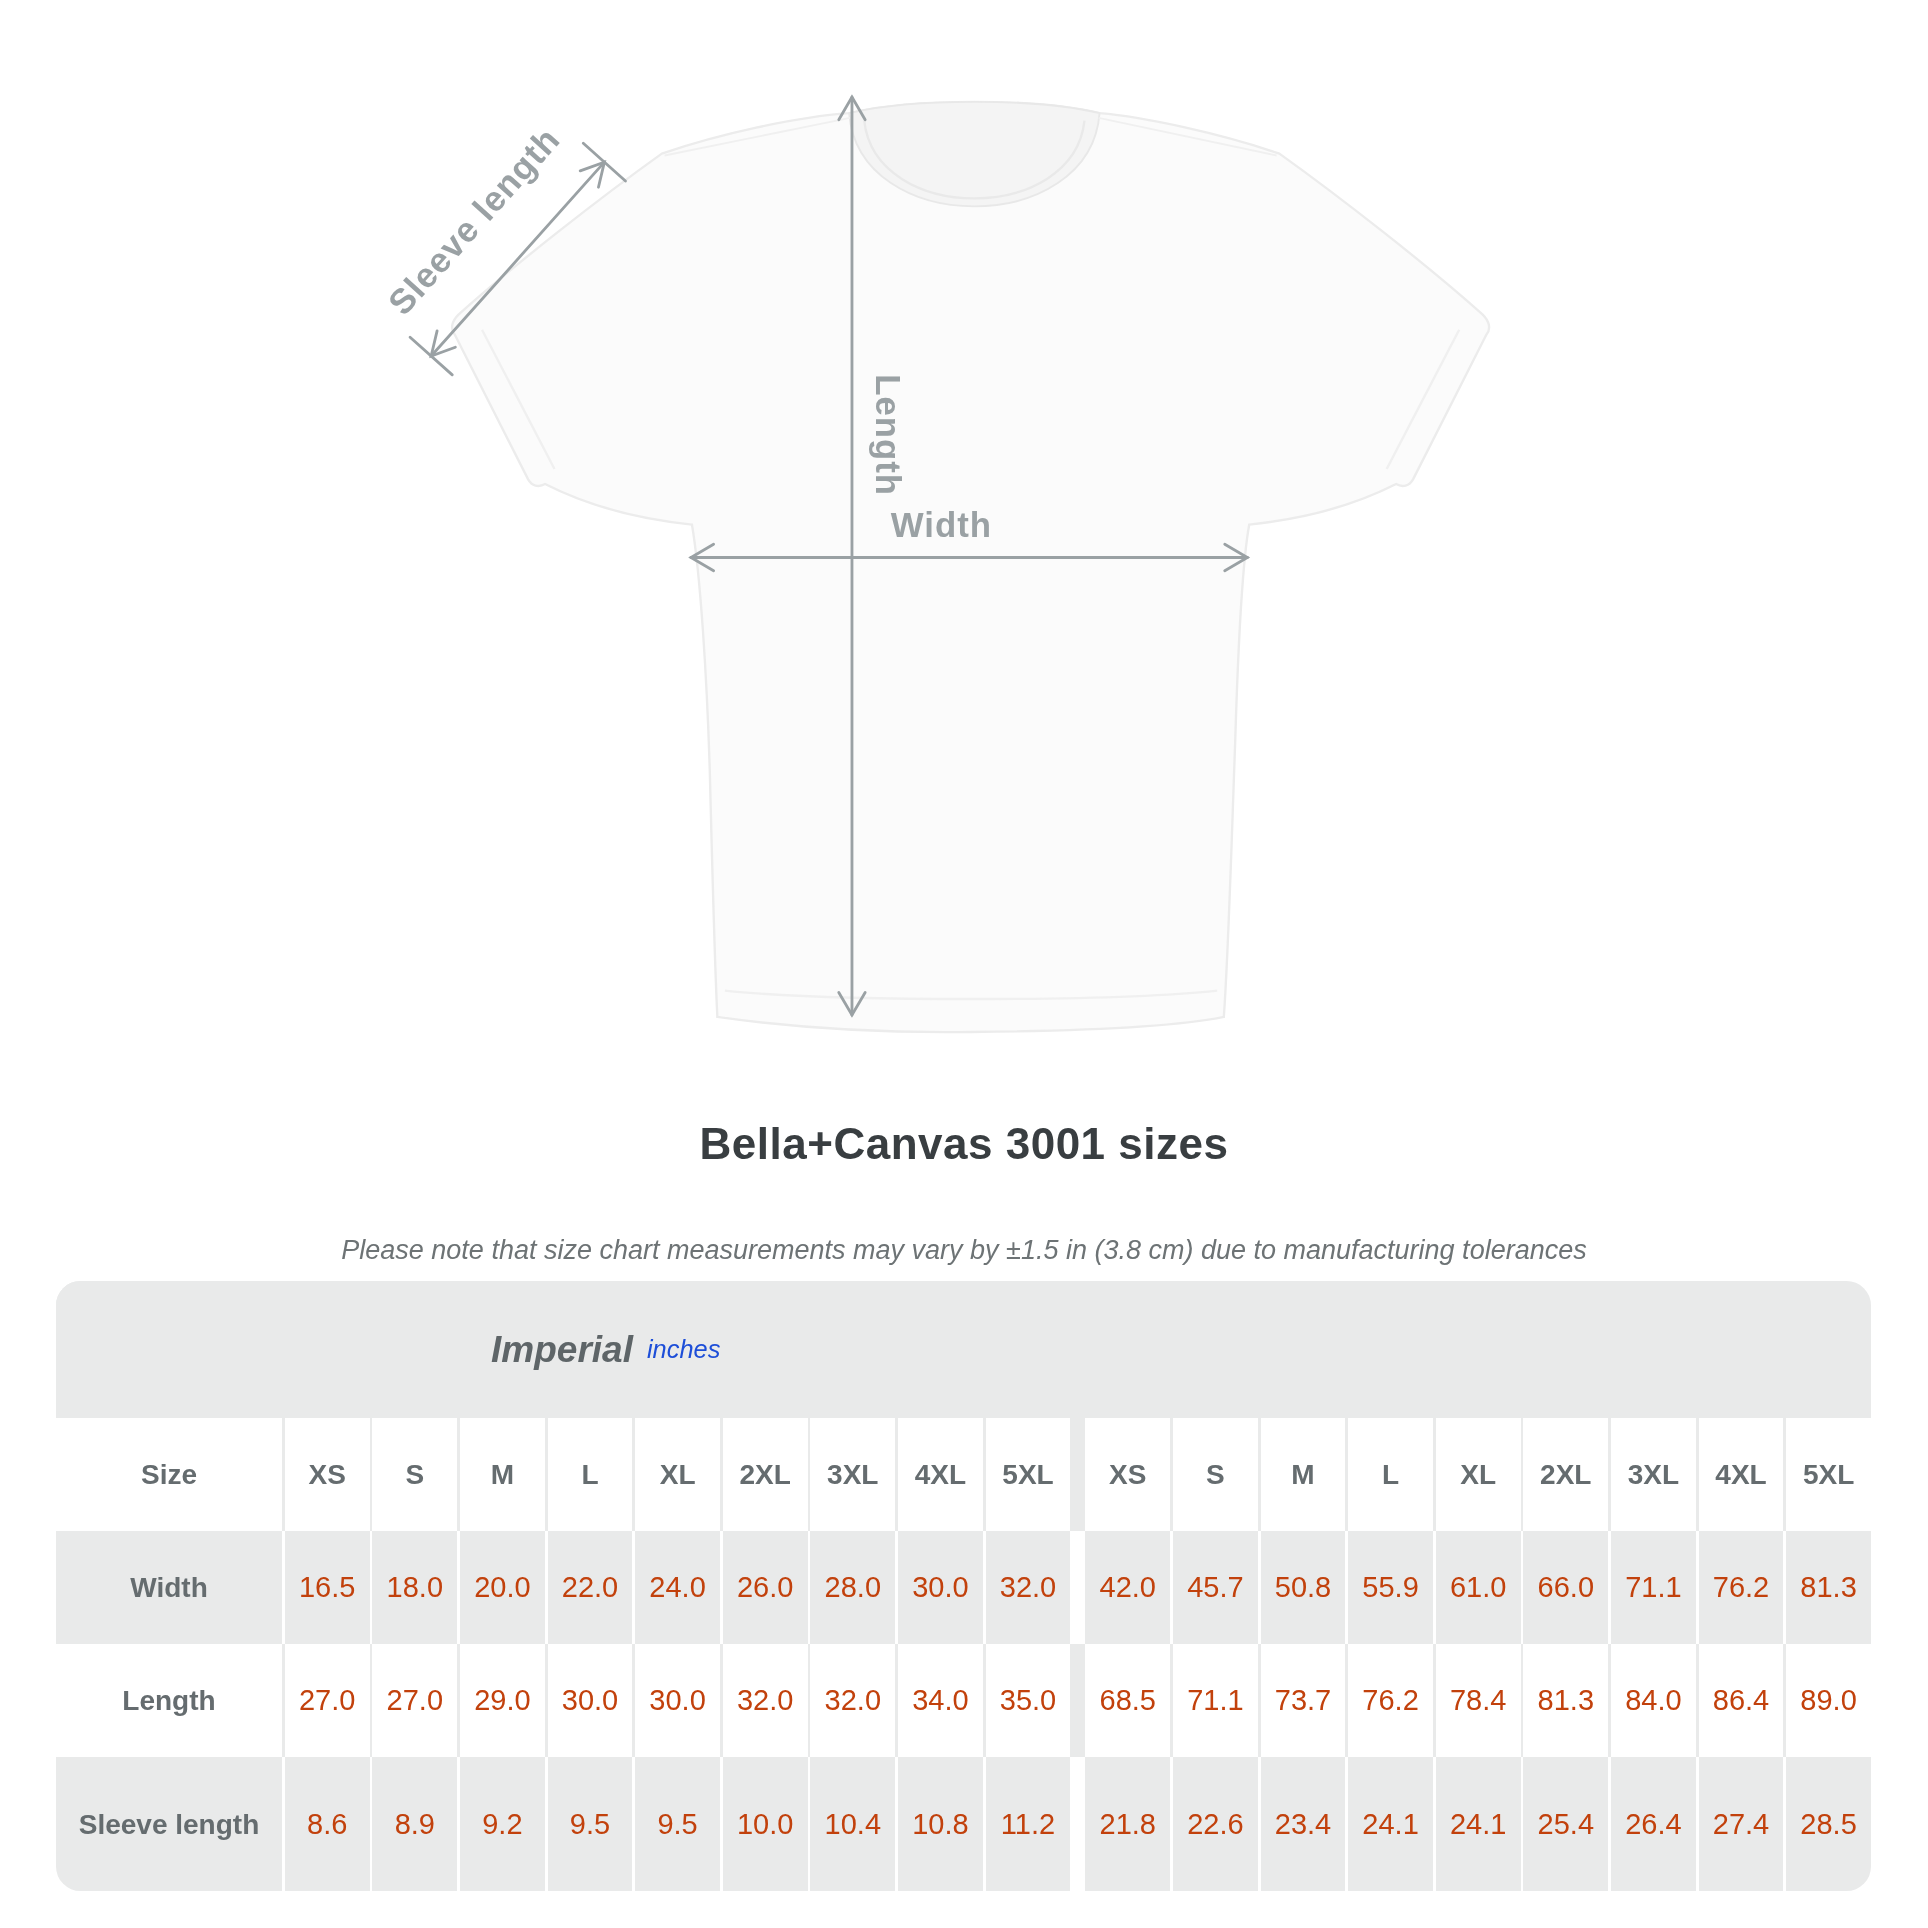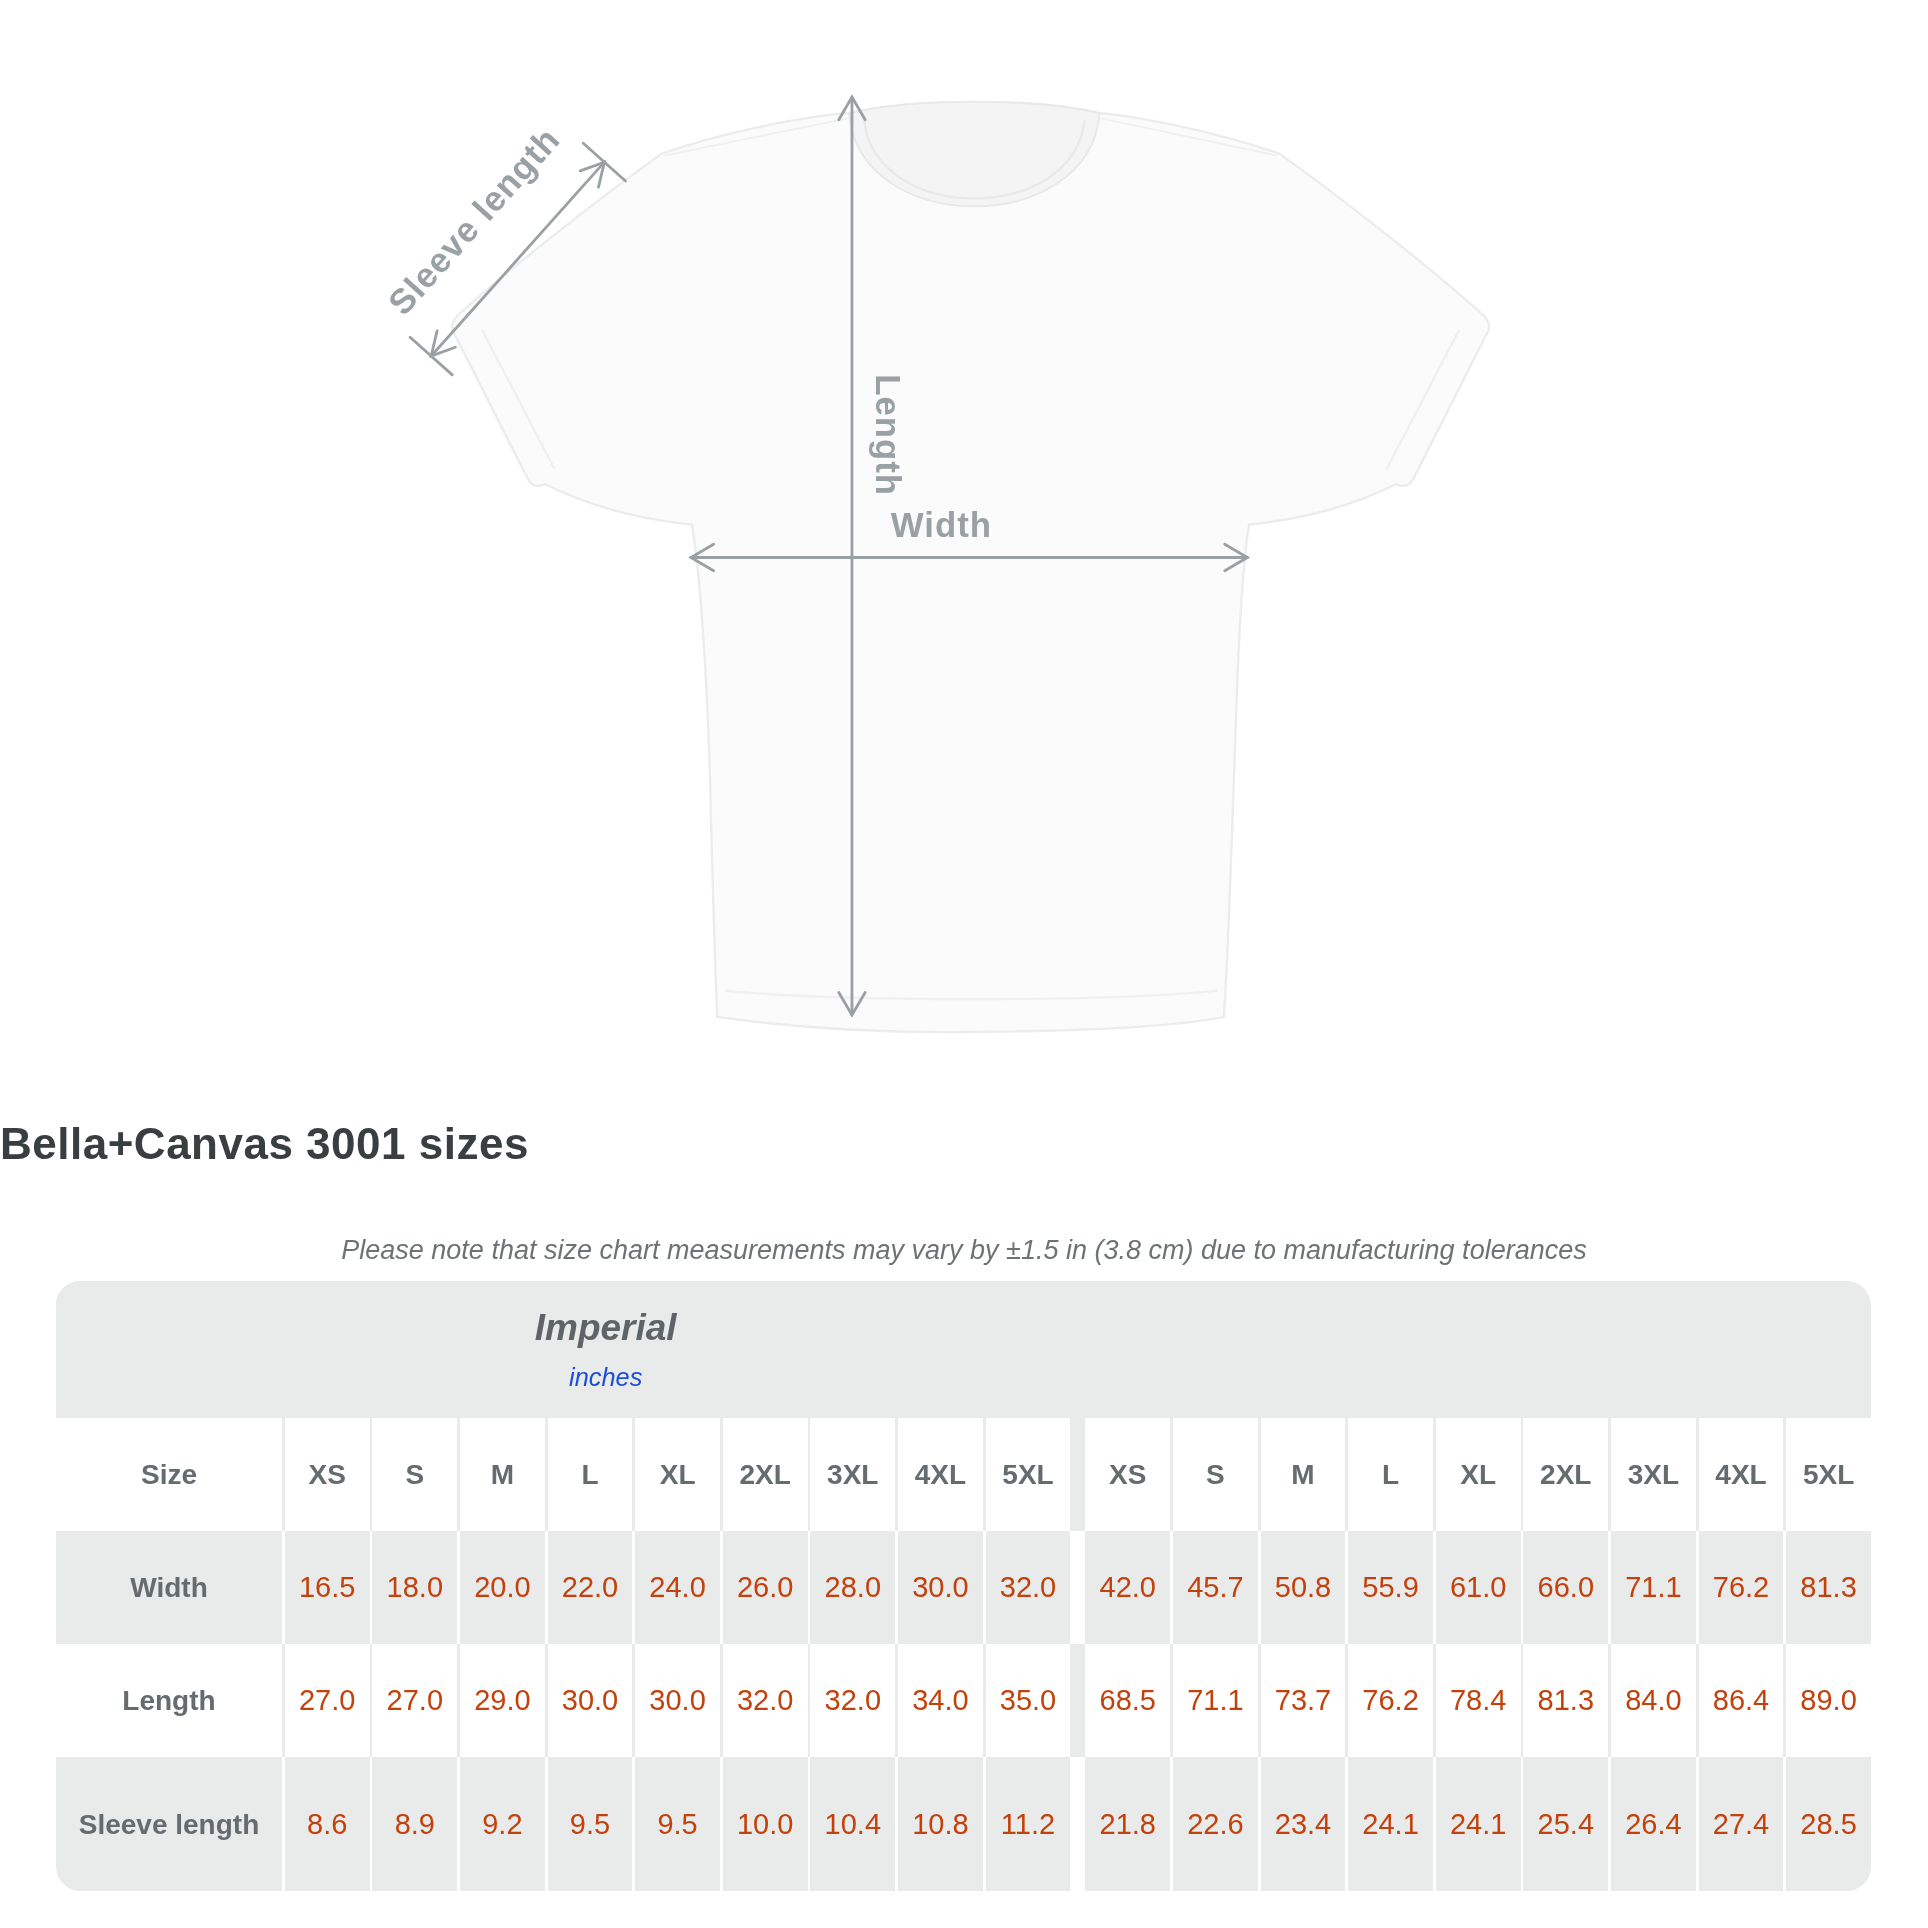--- a/index.html
+++ b/index.html
@@ -1,29 +1,29 @@
 <!DOCTYPE html>
 <html style="font-size:15px"><head>
 <meta charset="utf-8">
 <style>
   html,body{margin:0;padding:0;background:#fff;}
   .page{position:relative;width:1928px;height:1928px;background:#fff;overflow:hidden;
         font-family:"Liberation Sans", sans-serif;}
   .shirt-svg{position:absolute;left:0;top:0;}
-  .page-title{position:absolute;left:0;top:1119px;width:1928px;text-align:left;
+  .page-title{position:absolute;left:0;top:1119px;width:1928px;text-align:center;
         font-size:44px;font-weight:bold;color:#393e41;letter-spacing:0.5px;}
   .page-subtitle{position:absolute;left:0;top:1202px;width:1928px;text-align:center;
         font-size:27px;font-style:italic;color:#6d7375;margin-top:33px;}
   .size-table{position:absolute;left:56px;top:1281px;width:1815px;height:610px;
         border-radius:24.5px;overflow:hidden;background:#fff;}
   .trow{display:grid;grid-template-columns:226px repeat(9,1fr) 9.4px repeat(9,1fr);
         column-gap:2.8px;width:100%;}
   .trow .c{display:flex;align-items:center;justify-content:center;}
   .row-band{height:137px;background:#e9eaea;}
-  .row-band .gcell{display:flex;flex-direction:column;align-items:center;justify-content:center;
+  .row-band .gcell{display:flex;flex-direction:row;align-items:center;justify-content:center;
         gap:14px;background:#e9eaea;}
   .gcell.imperial{grid-column:1 / 11;padding-left:85px;}
   .gcell.metric{grid-column:12 / 21;}
   .gname{font-size:37px;font-weight:bold;font-style:italic;color:#5e6568;}
   .gunit{font-size:25.4px;font-style:italic;color:#1d4ed8;}
   .row-size{height:113px;background:#e9eaea;text-align:center;}
   .row-size .c{background:#fff;}
   .row-data{height:113px;}
   .row-data.gray{background:#fff;}
   .row-data.gray .c{background:#e9eaea;}

